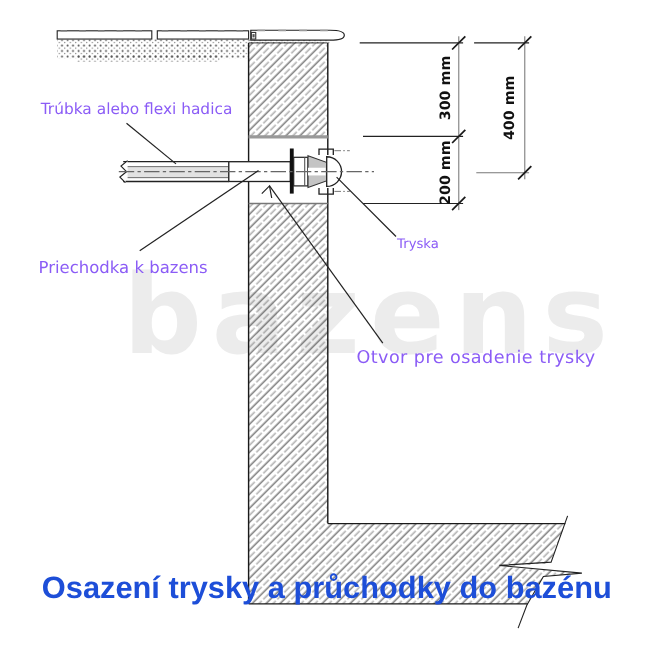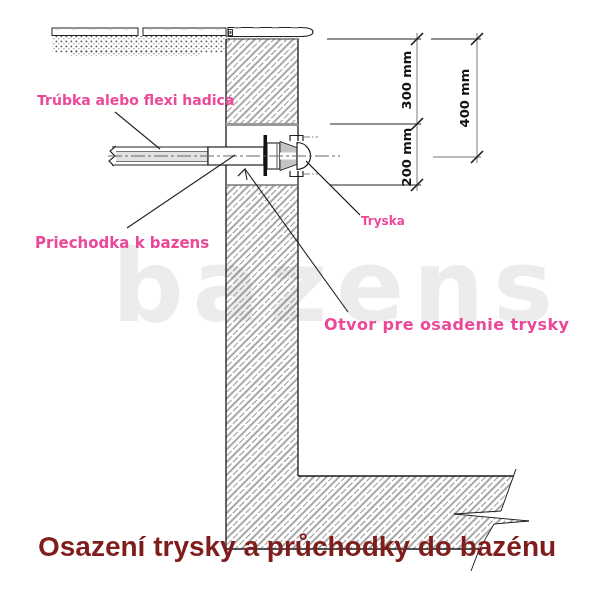--- a/index.html
+++ b/index.html
@@ -2,21 +2,21 @@
 <html><head>
 <meta charset="utf-8">
 <style>
   html,body{margin:0;padding:0;background:#fff;}
   #canvas{position:relative;width:600px;height:600px;background:#fff;overflow:hidden;
           font-family:"DejaVu Sans",sans-serif;}
   #drawing{position:absolute;left:0;top:0;z-index:2;}
   .wm{position:absolute;left:112px;top:228px;z-index:1;
       font-family:"DejaVu Sans",sans-serif;font-weight:bold;font-size:100px;
       letter-spacing:9px;color:#ececec;user-select:none;white-space:nowrap;}
-  .lbl{position:absolute;z-index:3;font-weight:bold;color:#ec4899;white-space:nowrap;}
+  .lbl{position:absolute;z-index:3;font-weight:normal;color:#8b5cf6;white-space:nowrap;}
   .lbl-tube{left:37px;top:92px;font-size:14px;}
   .lbl-grommet{left:35px;top:234px;font-size:15px;}
   .lbl-nozzle{left:361px;top:214px;font-size:12px;}
   .lbl-hole{left:324px;top:315px;font-size:16px;letter-spacing:.4px;}
   .dim{position:absolute;z-index:3;font-size:13px;font-weight:bold;color:#111;
        white-space:nowrap;transform:translate(-50%,-50%) rotate(-90deg);}
   .dim-300{left:406px;top:80px;}
   .dim-200{left:406px;top:157px;}
   .dim-400{left:464px;top:98px;}
   .title{position:absolute;left:38px;top:519px;z-index:4;
@@ -136,14 +136,14 @@
 
   <div class="lbl lbl-tube">Trúbka alebo flexi hadica</div>
   <div class="lbl lbl-grommet">Priechodka k bazens</div>
   <div class="lbl lbl-nozzle">Tryska</div>
   <div class="lbl lbl-hole">Otvor pre osadenie trysky</div>
 
   <div class="dim dim-300">300 mm</div>
   <div class="dim dim-200">200 mm</div>
   <div class="dim dim-400">400 mm</div>
 
-  <div class="title" style="color: #7f1d1d; margin-top: 12px;">Osazení trysky a průchodky do bazénu</div>
+  <div class="title" style="color: #1d4ed8;">Osazení trysky a průchodky do bazénu</div>
 </div>
 
 </body></html>

